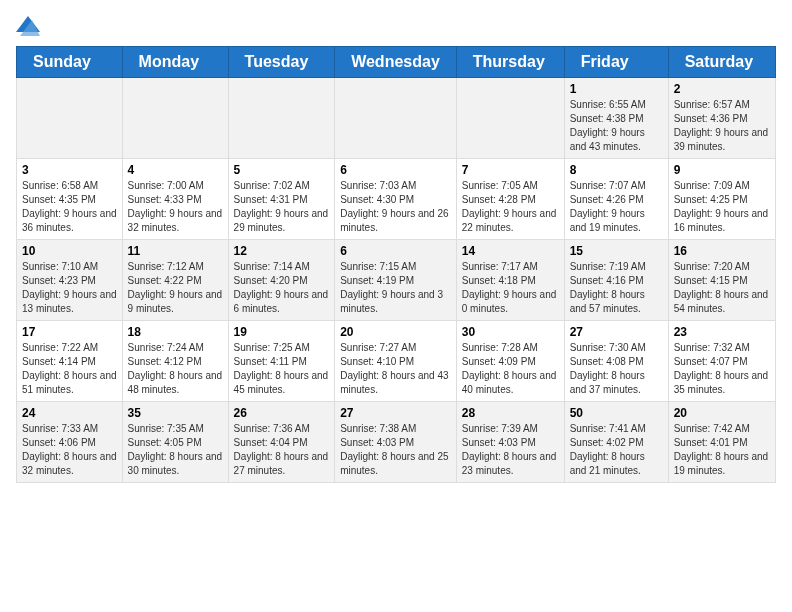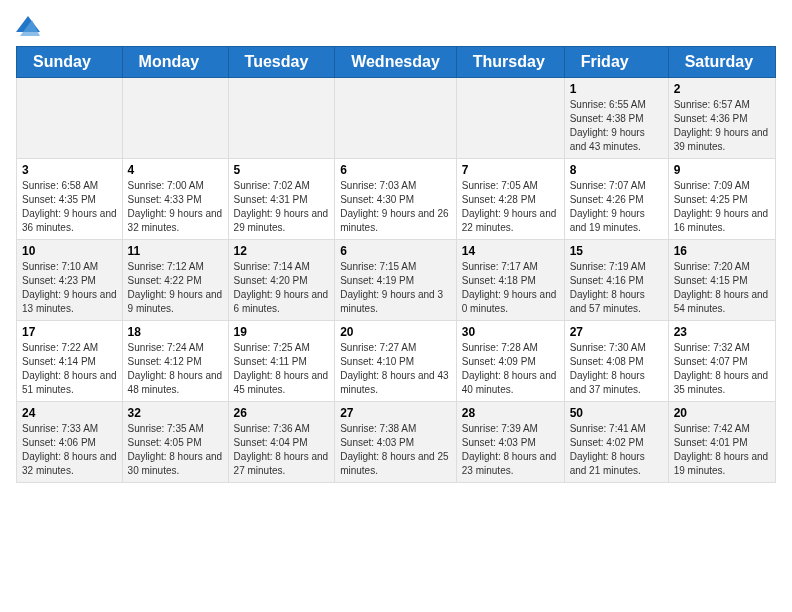--- a/index.html
+++ b/index.html
@@ -216,21 +216,21 @@
           <span class="day-num">23</span>
           <div class="day-detail">Sunrise: 7:32 AM<br>Sunset: 4:07 PM<br>Daylight: 8 hours and 35 minutes.</div>
         </td>
       </tr>
       <tr>
         <td>
           <span class="day-num">24</span>
           <div class="day-detail">Sunrise: 7:33 AM<br>Sunset: 4:06 PM<br>Daylight: 8 hours and 32 minutes.</div>
         </td>
         <td>
-          <span class="day-num">32</span>
+          <span class="day-num">35</span>
           <div class="day-detail">Sunrise: 7:35 AM<br>Sunset: 4:05 PM<br>Daylight: 8 hours and 30 minutes.</div>
         </td>
         <td>
           <span class="day-num">26</span>
           <div class="day-detail">Sunrise: 7:36 AM<br>Sunset: 4:04 PM<br>Daylight: 8 hours and 27 minutes.</div>
         </td>
         <td>
           <span class="day-num">27</span>
           <div class="day-detail">Sunrise: 7:38 AM<br>Sunset: 4:03 PM<br>Daylight: 8 hours and 25 minutes.</div>
         </td>

